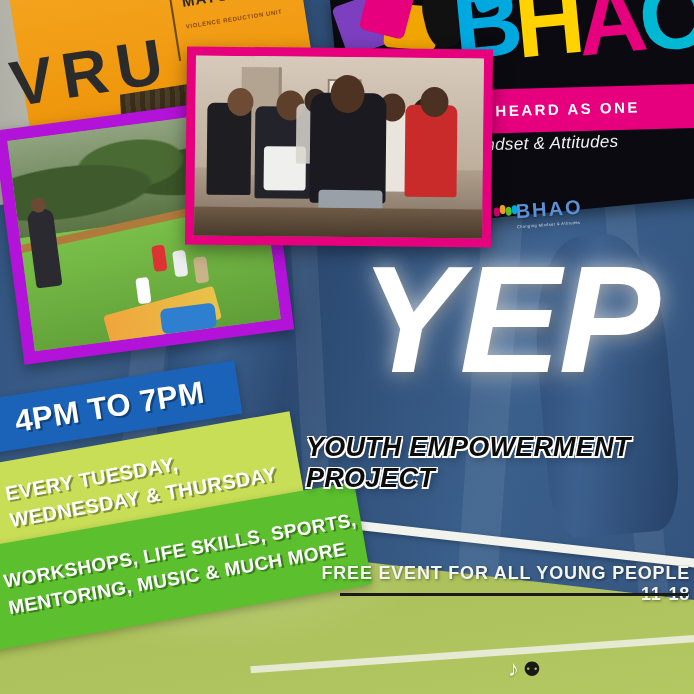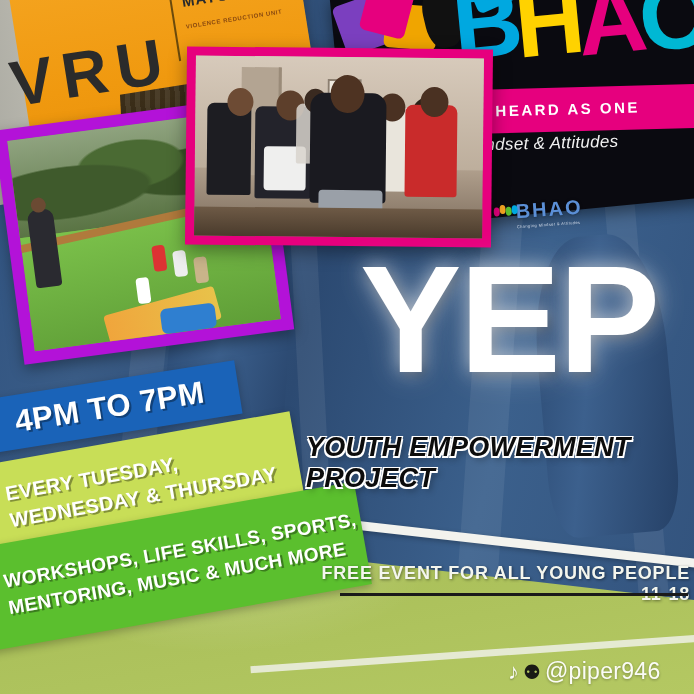--- a/index.html
+++ b/index.html
@@ -208,20 +208,21 @@
     box-shadow:0 3px 8px rgba(0,0,0,.25);
   }
   .band-act span{font-size:19px;padding-left:44px;line-height:1.4;}
 
   
   .yep{
     position:absolute;left:360px;top:250px;
     font-size:152px;font-weight:700;color:#fff;letter-spacing:-2px;
     line-height:.92;
     text-shadow:0 0 18px rgba(255,255,255,.55), 0 0 34px rgba(255,255,255,.3), 3px 4px 10px rgba(0,0,0,.35);
+    font-style:italic;
   }
   .yep-sub{
     position:absolute;left:306px;top:432px;width:390px;
     font-size:27px;font-weight:700;font-style:italic;color:#0c0c0c;
     letter-spacing:.2px;text-align:left;
     text-shadow:-1.5px -1.5px 0 #fff, 1.5px -1.5px 0 #fff, -1.5px 1.5px 0 #fff, 1.5px 1.5px 0 #fff, 3px 4px 6px rgba(0,0,0,.35);
   }
   .yep-dates{
     position:absolute;left:306px;top:470px;width:370px;
     font-size:28px;font-weight:700;font-style:italic;color:#0c0c0c;
@@ -362,16 +363,15 @@
 
   <div class="yep">YEP</div>
   <div class="yep-sub">YOUTH EMPOWERMENT PROJECT</div>
 
   <div class="free-event">FREE EVENT FOR ALL YOUNG PEOPLE 11-18</div>
   <div class="rule"></div>
 
   <div class="tt">
     <span class="tt-note">♪</span>
     <span class="tt-person">⚉</span>
-    <span class="tt-handle">@piper946</span>
   </div>
 
 </div>
 
 </body></html>

